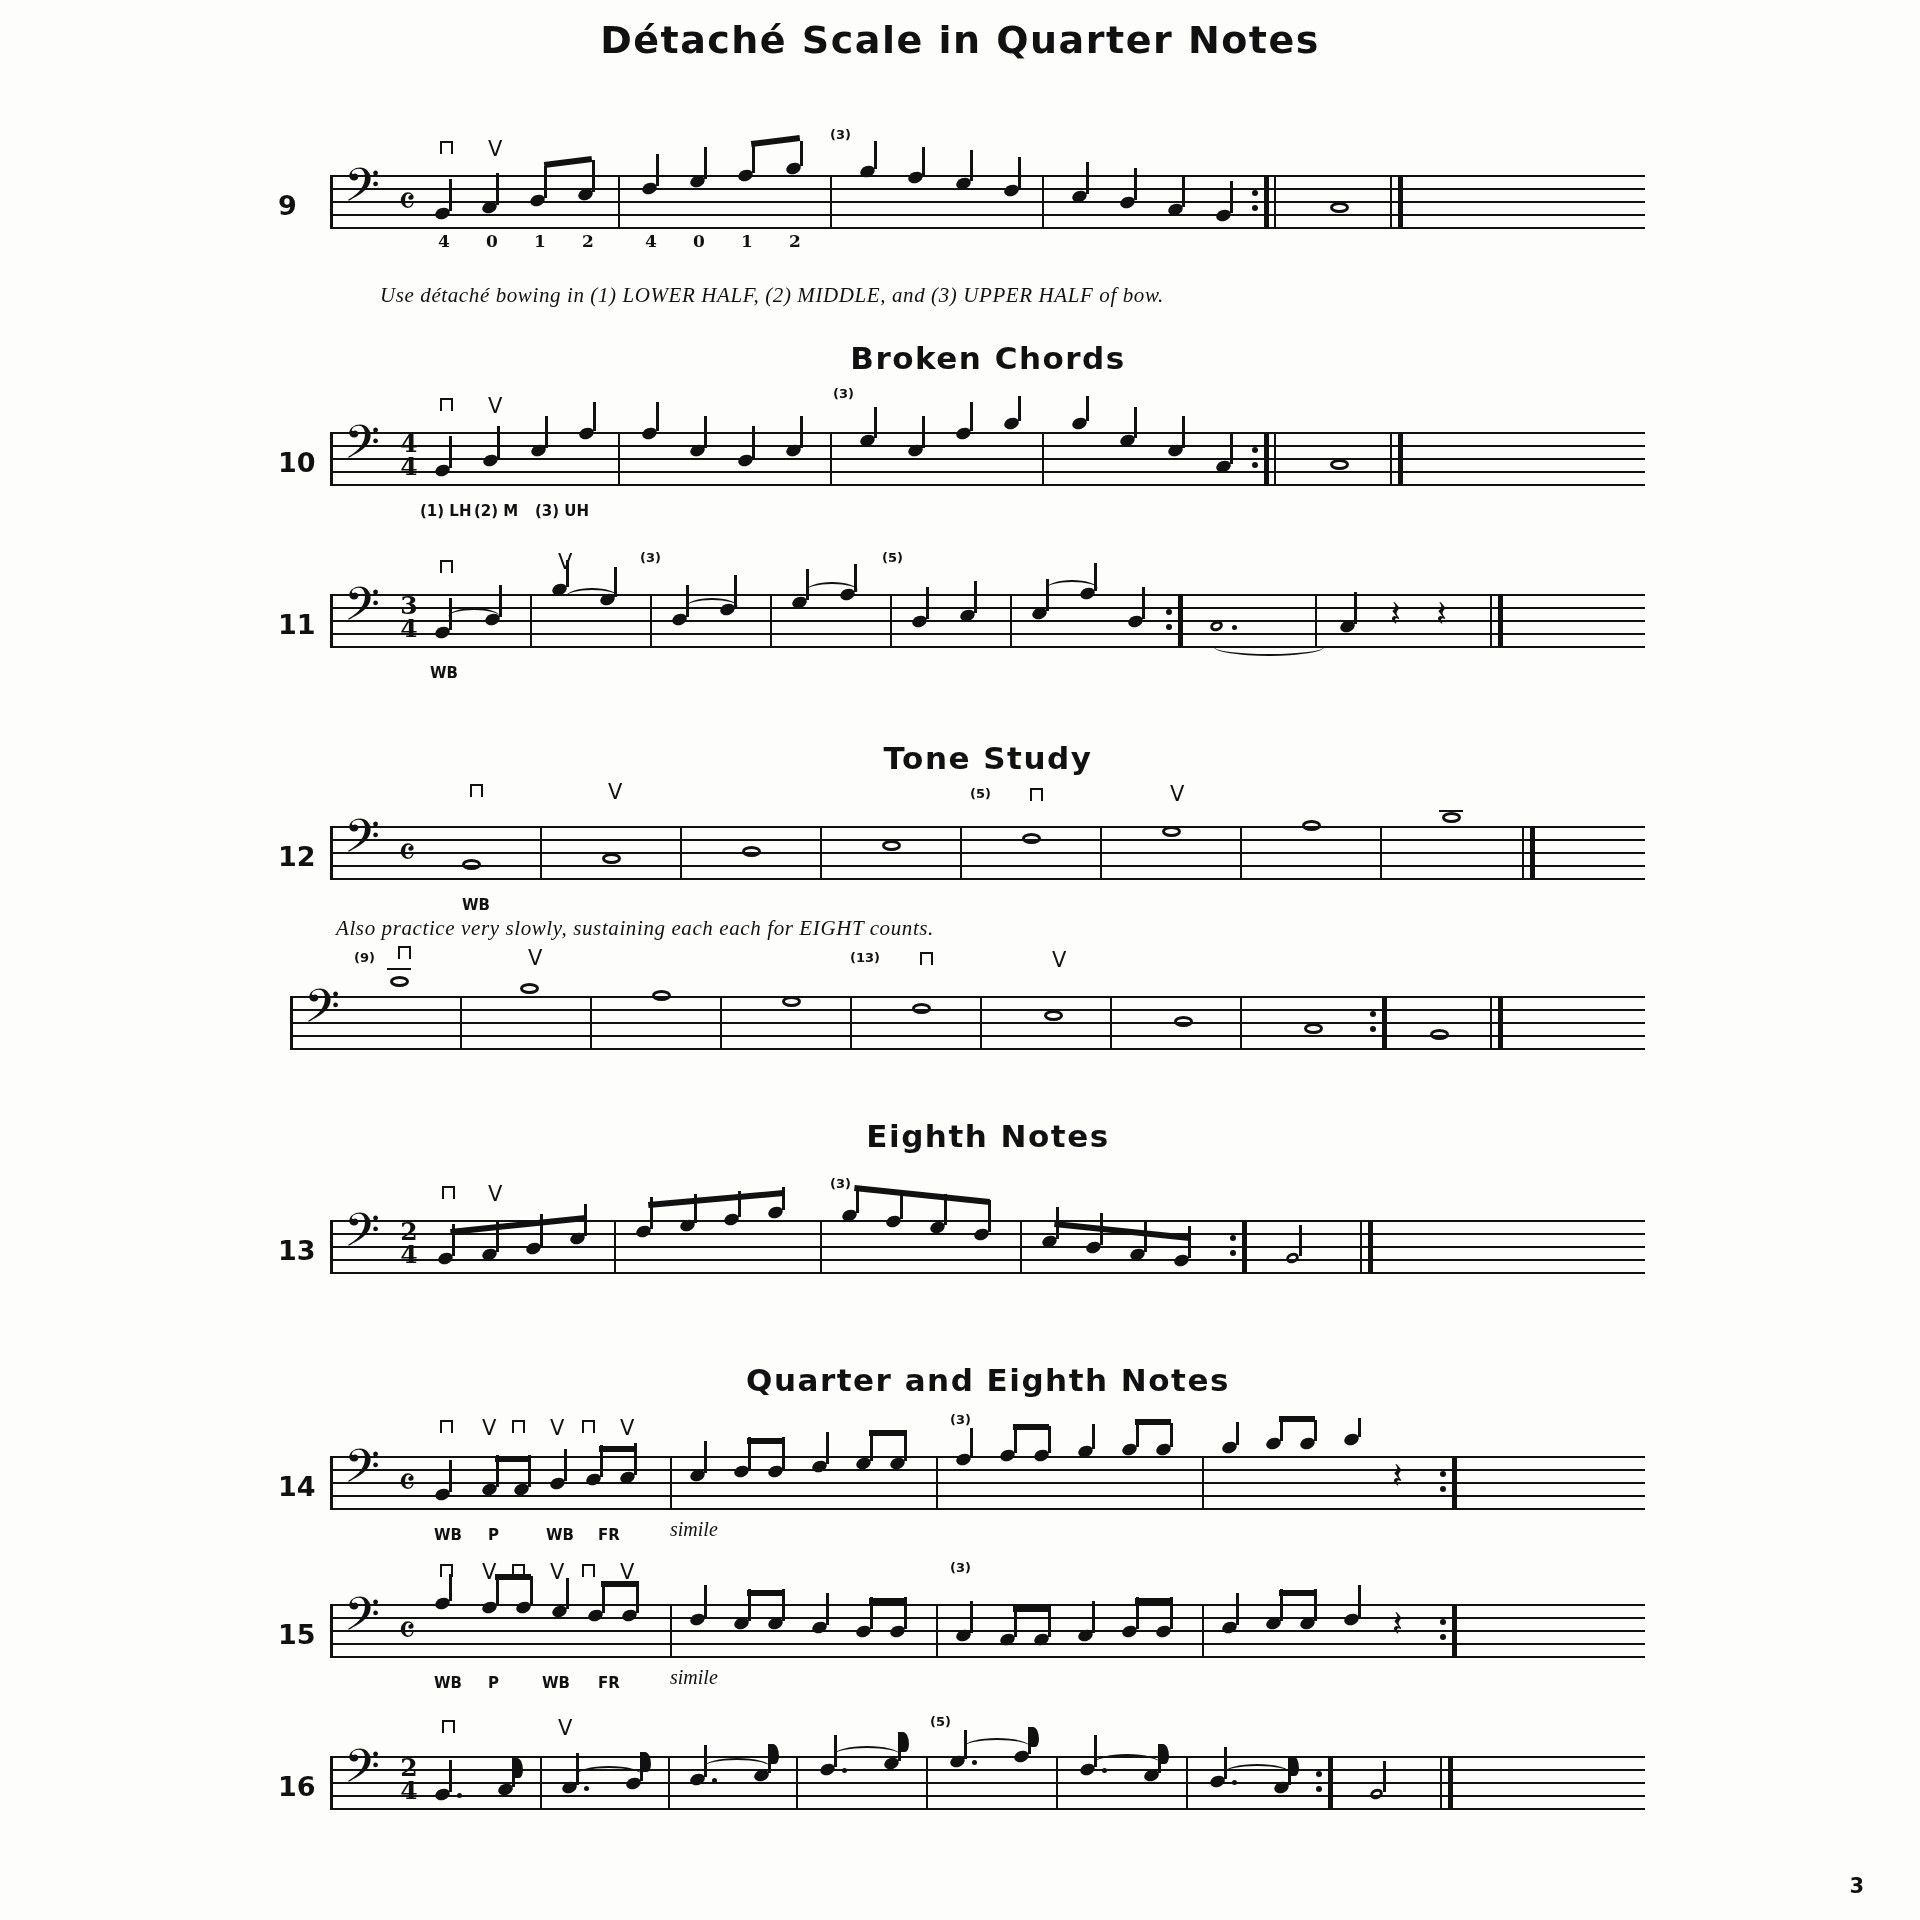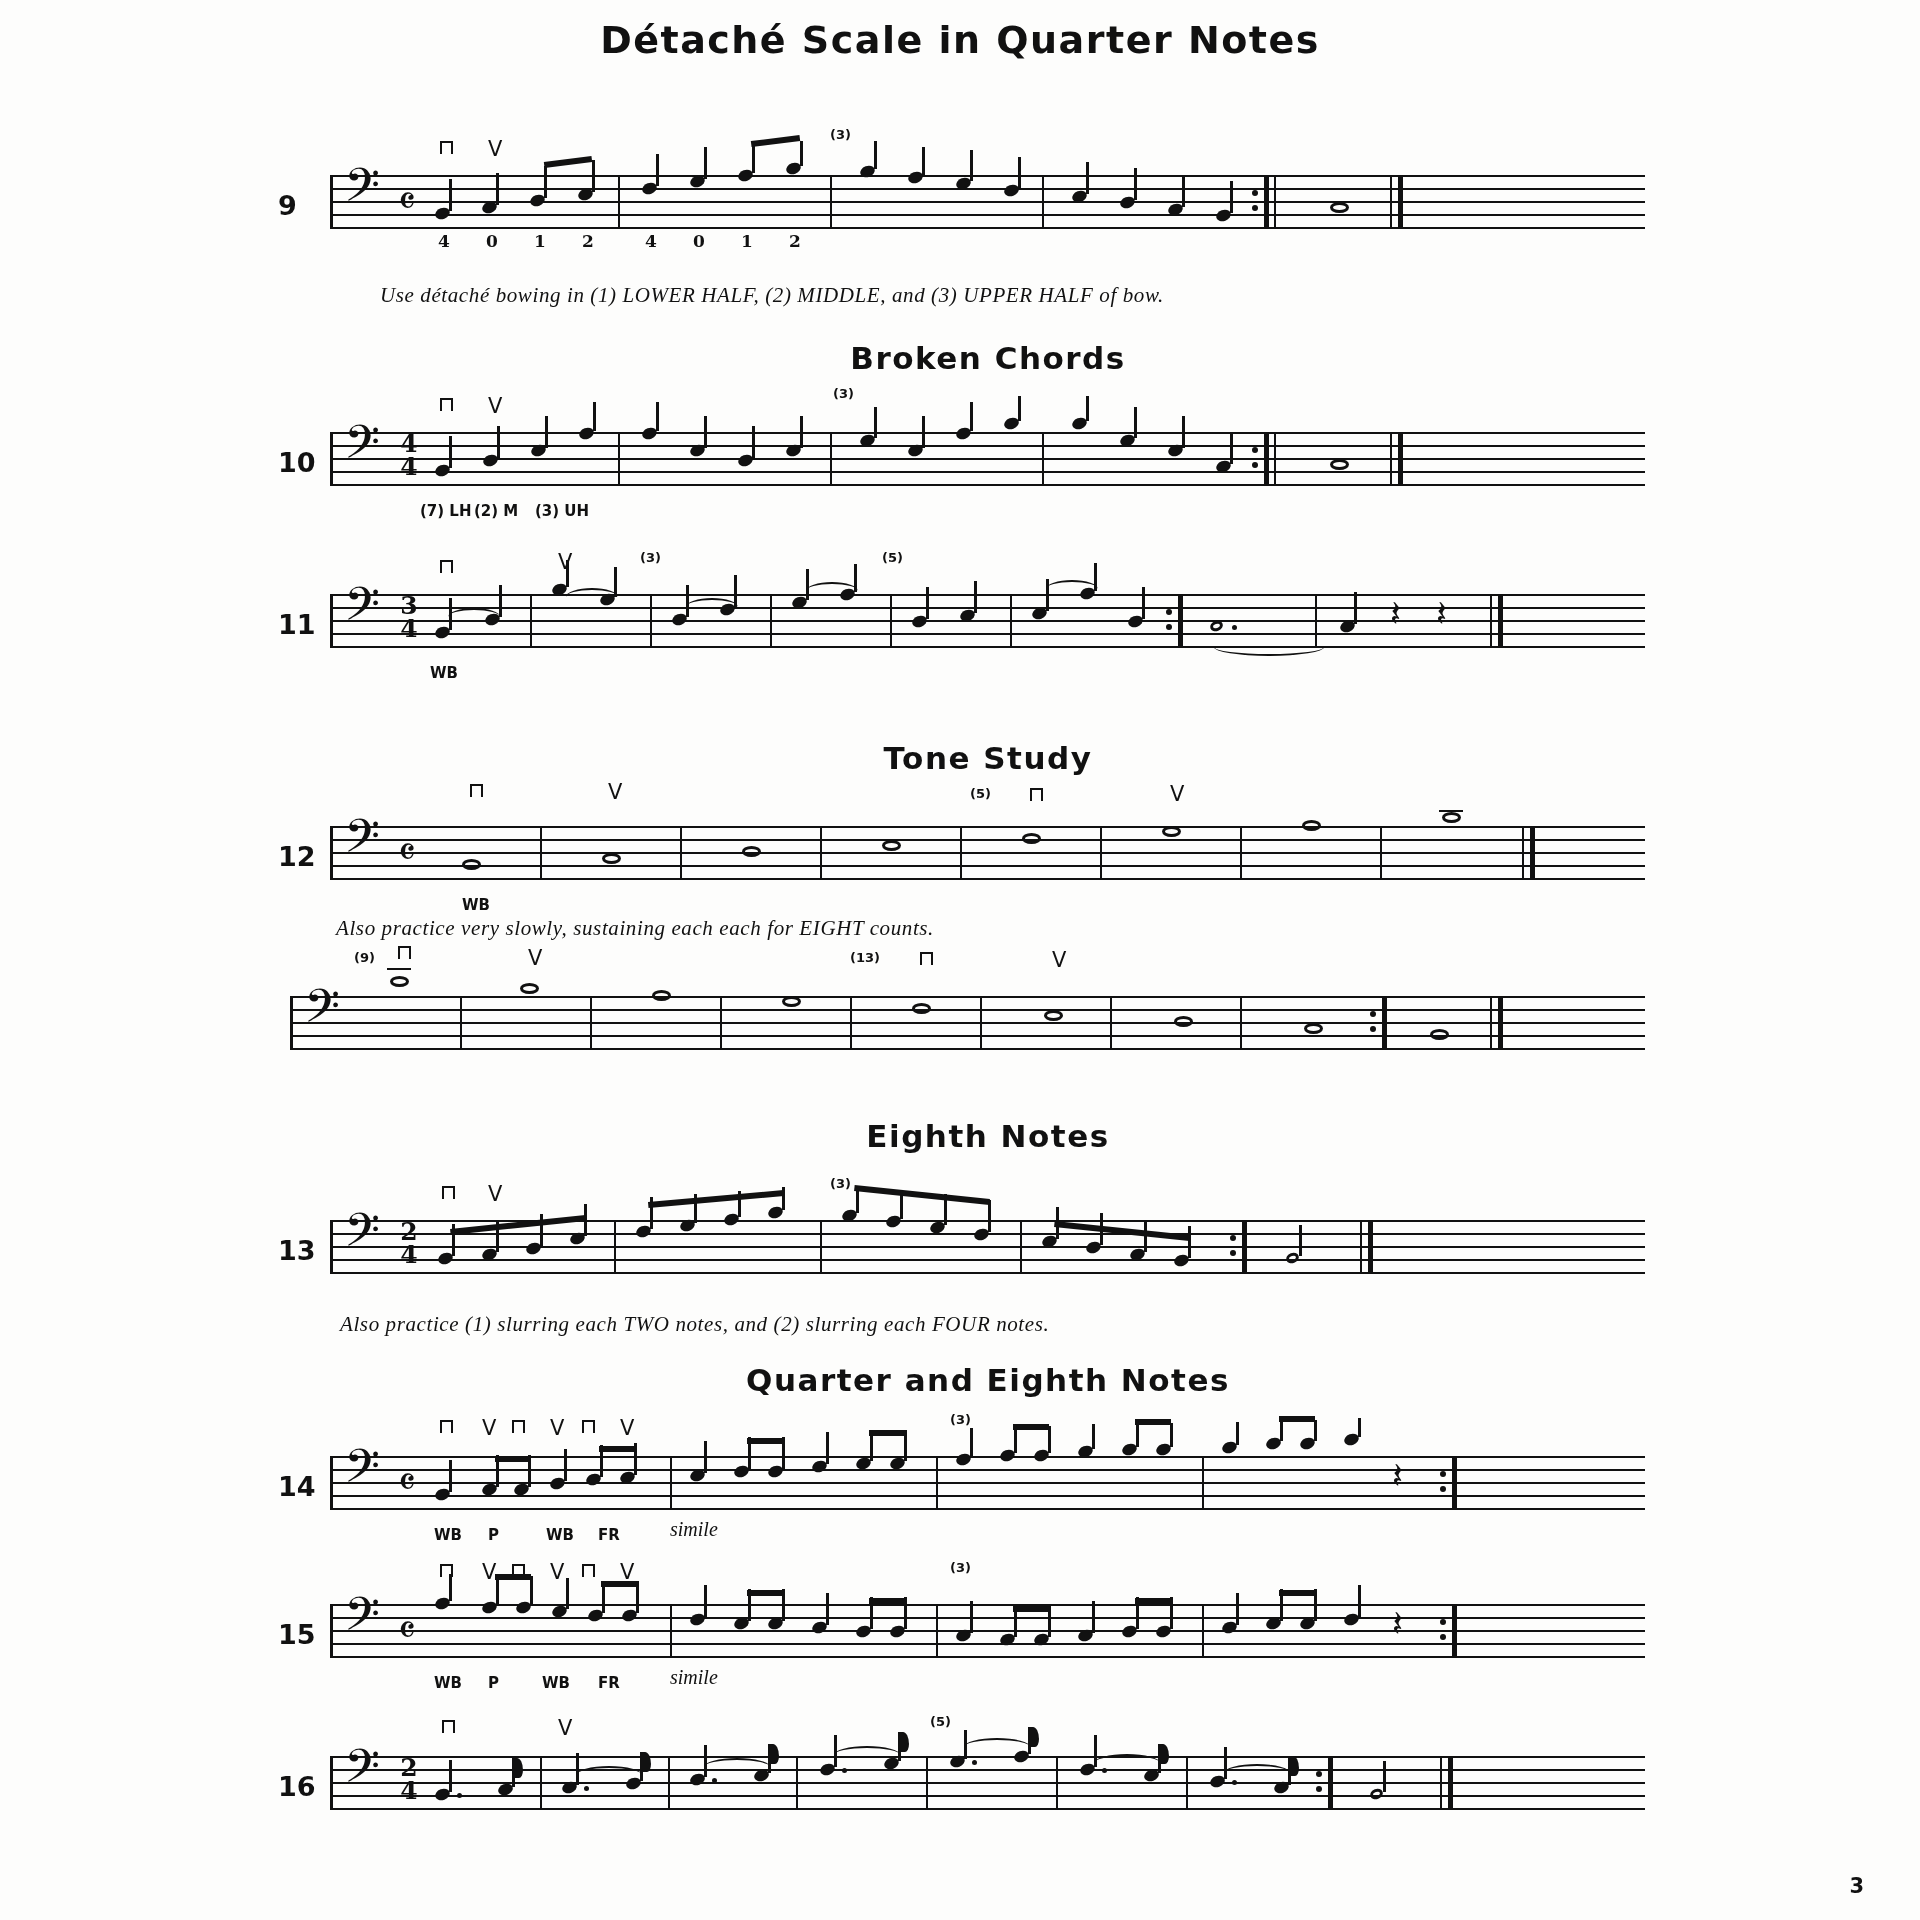--- a/index.html
+++ b/index.html
@@ -409,21 +409,21 @@
       </div>
     <div class="note" style="left:201px; top:13px;">
         <div class="head"></div>
         <div class="stem" style="left:14px; top:-29px; height:32px;"></div>
       </div>
     <div class="note" style="left:249px; top:-4px;">
         <div class="head"></div>
         <div class="stem" style="left:14px; top:-26px; height:29px;"></div>
       </div>
 
-    <div class="small-label" style="left:90px; top:70px;">(7) LH</div>
+    <div class="small-label" style="left:90px; top:70px;">(1) LH</div>
     <div class="small-label" style="left:144px; top:70px;">(2) M</div>
     <div class="small-label" style="left:205px; top:70px;">(3) UH</div>
 
     <div class="barline" style="left:288px;"></div>
     <div class="note" style="left:312px; top:-4px;">
         <div class="head"></div>
         <div class="stem" style="left:14px; top:-26px; height:29px;"></div>
       </div>
     <div class="note" style="left:360px; top:13px;">
         <div class="head"></div>
@@ -826,21 +826,20 @@
       </div>
     <div class="barline thick" style="left:912px;"></div>
     <div class="note" style="left:956px; top:33px;">
         <div class="head open"></div>
         <div class="stem" style="left:13px; top:-28px; height:31px;"></div>
       </div>
     <div class="barline" style="left:1030px;"></div>
     <div class="barline thick" style="left:1038px;"></div>
   </div>
 
-  <div class="caption" style="left:340px; top:1312px;">Also practice (1) slurring each TWO notes, and (2) slurring each FOUR notes.</div>
 
   <div class="heading h-sec" style="top:1362px;">Quarter  and  Eighth  Notes</div>
 
   <div class="system" style="left:330px; top:1456px; width:1315px; height:60px;">
     <div class="sysnum">14</div>
     <div class="staff">
       <div class="line l0"></div>
         <div class="line l1"></div>
         <div class="line l2"></div>
         <div class="line l3"></div>

